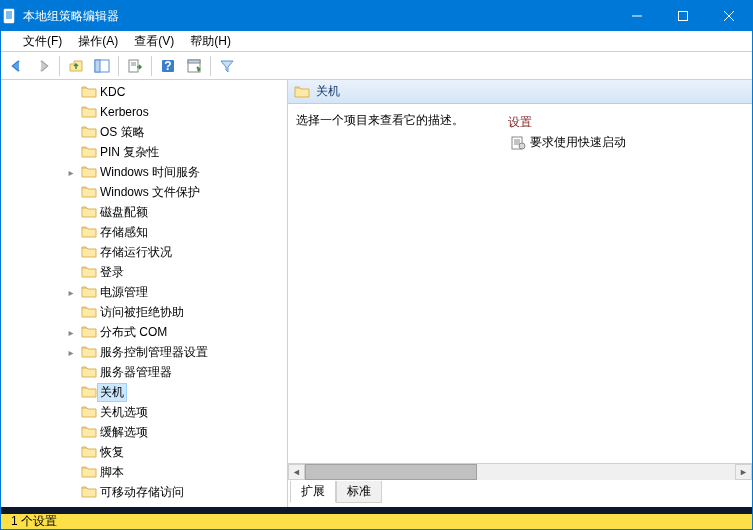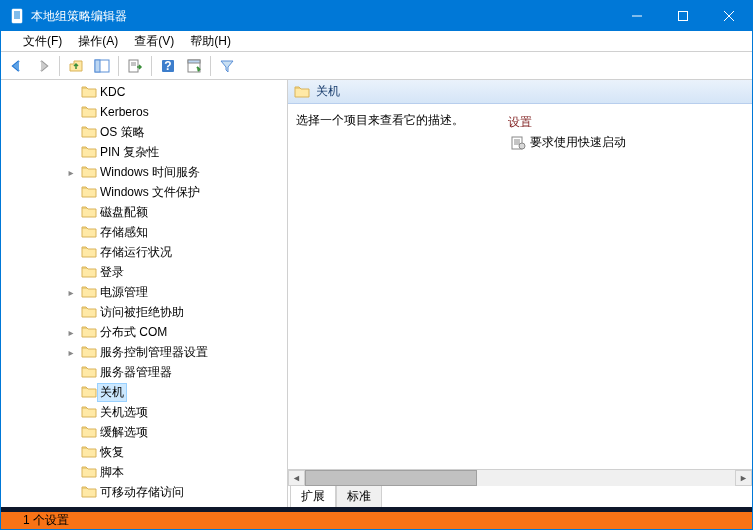--- a/index.html
+++ b/index.html
@@ -1,18 +1,18 @@
 <!DOCTYPE html>
 <html><head>
 <meta charset="utf-8">
 <style>
 * { box-sizing: border-box; margin: 0; padding: 0; font-family: "Microsoft YaHei", "Segoe UI", sans-serif; font-size: 12px; }
 body { width: 753px; height: 530px; background: #fff; overflow: hidden; display: flex; flex-direction: column; border: 1px solid #0078d7; }
 
-.titlebar { background: #0078d7; height: 30px; display: flex; align-items: center; color: #fff; padding-left: 8px; }
+.titlebar { background: #0078d7; height: 30px; display: flex; align-items: center; color: #fff; }
 .titlebar .app-icon { width: 16px; height: 16px; margin-right: 6px; display: flex; align-items: center; justify-content: center; }
 .titlebar .title { flex: 1; font-size: 12px; }
 .titlebar .win-controls { display: flex; height: 100%; }
 .titlebar .win-btn { width: 46px; height: 100%; display: flex; align-items: center; justify-content: center; color: #fff; }
 
 .menubar { height: 21px; display: flex; align-items: center; border-bottom: 1px solid #d0d0d0; background: #fff; padding-left: 14px; }
 .menubar .menu-item { padding: 2px 8px; cursor: default; }
 
 .toolbar { height: 28px; display: flex; align-items: center; border-bottom: 1px solid #d0d0d0; background: #fff; padding: 0 4px; gap: 2px; }
 .toolbar .tool-btn { width: 24px; height: 24px; display: flex; align-items: center; justify-content: center; border: 1px solid transparent; cursor: default; }
@@ -37,26 +37,26 @@
 .detail-list { flex: 1; display: flex; flex-direction: column; overflow: hidden; }
 .detail-col-header { font-size: 12px; color: #7f1d1d; padding: 2px 0; }
 .detail-items { flex: 1; }
 .detail-item { display: flex; align-items: flex-end; height: 18px; gap: 4px; padding: 0 2px; cursor: default; }
 
 .hscroll-area { height: 17px; display: flex; background: #f0f0f0; border-top: 1px solid #d0d0d0; }
 .hscroll-area .scroll-btn { width: 17px; display: flex; align-items: center; justify-content: center; background: #f0f0f0; border: 1px solid #d0d0d0; font-size: 9px; color: #606060; }
 .hscroll-area .track { flex: 1; position: relative; }
 .hscroll-area .thumb { position: absolute; left: 0; top: 0; height: 100%; width: 40%; background: #c1c1c1; border: 1px solid #a0a0a0; }
 
-.tabs-row { height: 21px; display: flex; align-items: center; border-top: 1px solid #fff; background: #fff; padding-left: 2px; }
+.tabs-row { height: 27px; display: flex; align-items: flex-start; border-top: 1px solid #fff; background: #fff; padding-left: 2px; }
 .tabs-row .tab { padding: 2px 10px; border: 1px solid #d0d0d0; border-top: none; font-size: 12px; cursor: default; background: #fff; }
 .tabs-row .tab.active { background: #fff; border-bottom: 1px solid #fff; position: relative; }
 .tabs-row .tab:not(.active) { background: #f0f0f0; }
 
-.statusbar { height: 22px; border-top: 5px solid #0f172a; display: flex; align-items: center; padding: 0 22px; background: #f97316; font-size: 12px; }
+.statusbar { height: 22px; border-top: 7px solid #0f172a; display: flex; align-items: center; padding: 0 10px; background: #fde047; font-size: 12px; }
 
 svg.folder { width: 16px; height: 16px; }
 </style>
 </head>
 <body>
 
 <div class="titlebar">
   <span class="app-icon">
     <svg viewBox="0 0 16 16" width="16" height="16">
         <rect x="3" y="1" width="10" height="14" rx="1" fill="#fff" stroke="#fff" stroke-width="0.5"></rect>

